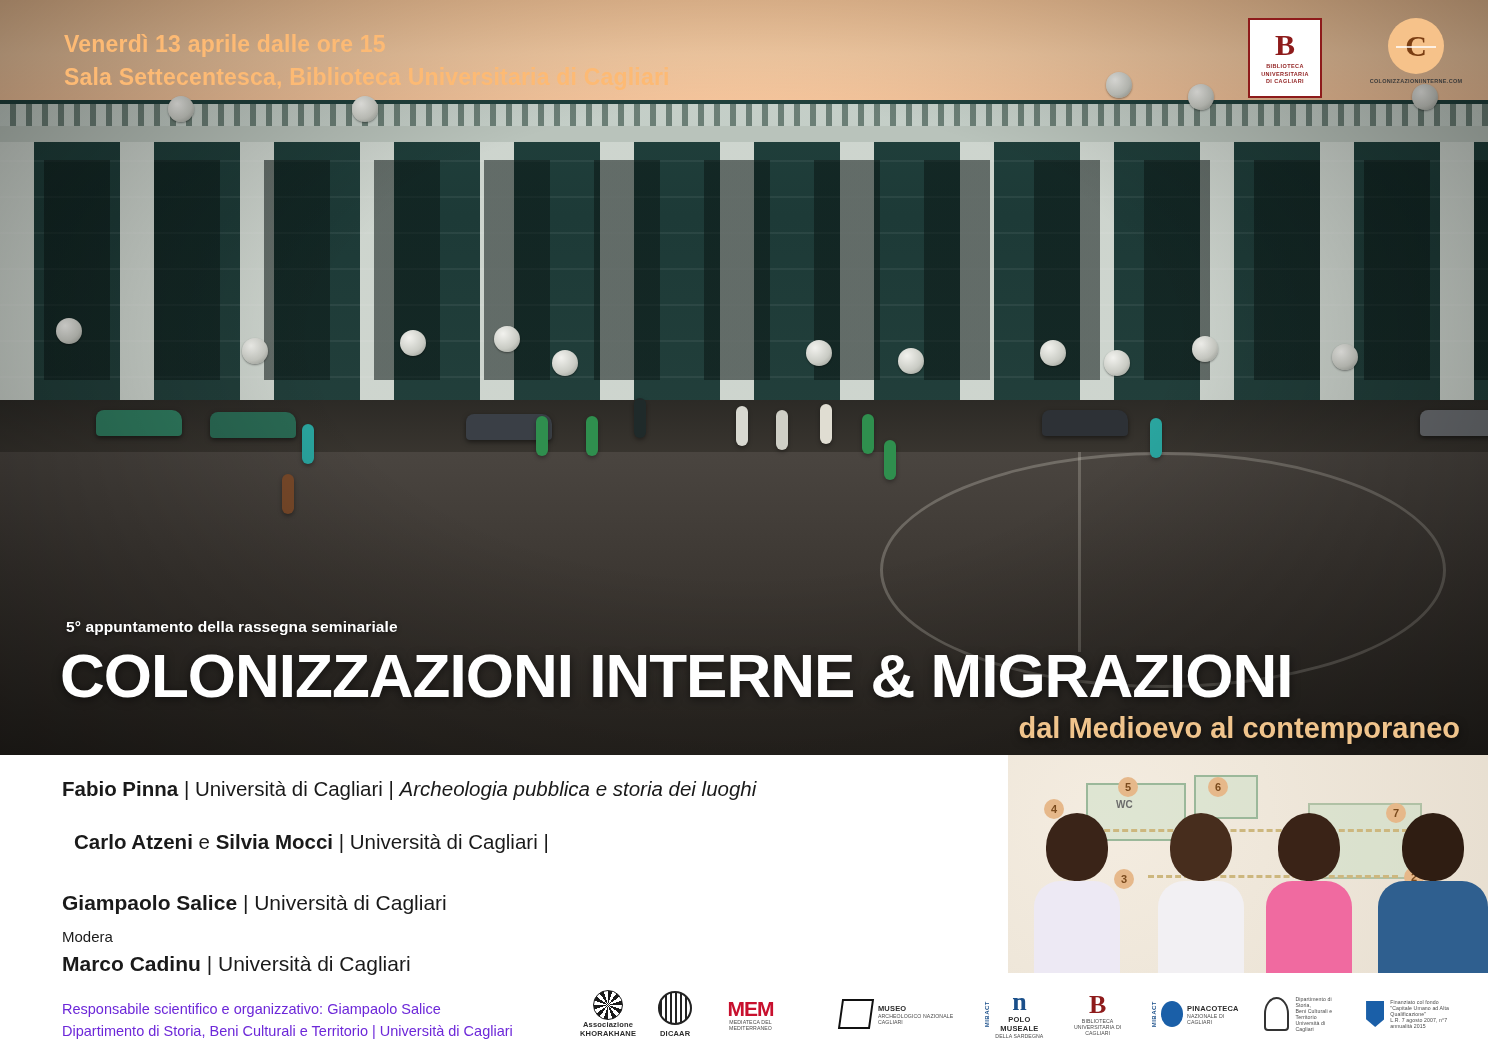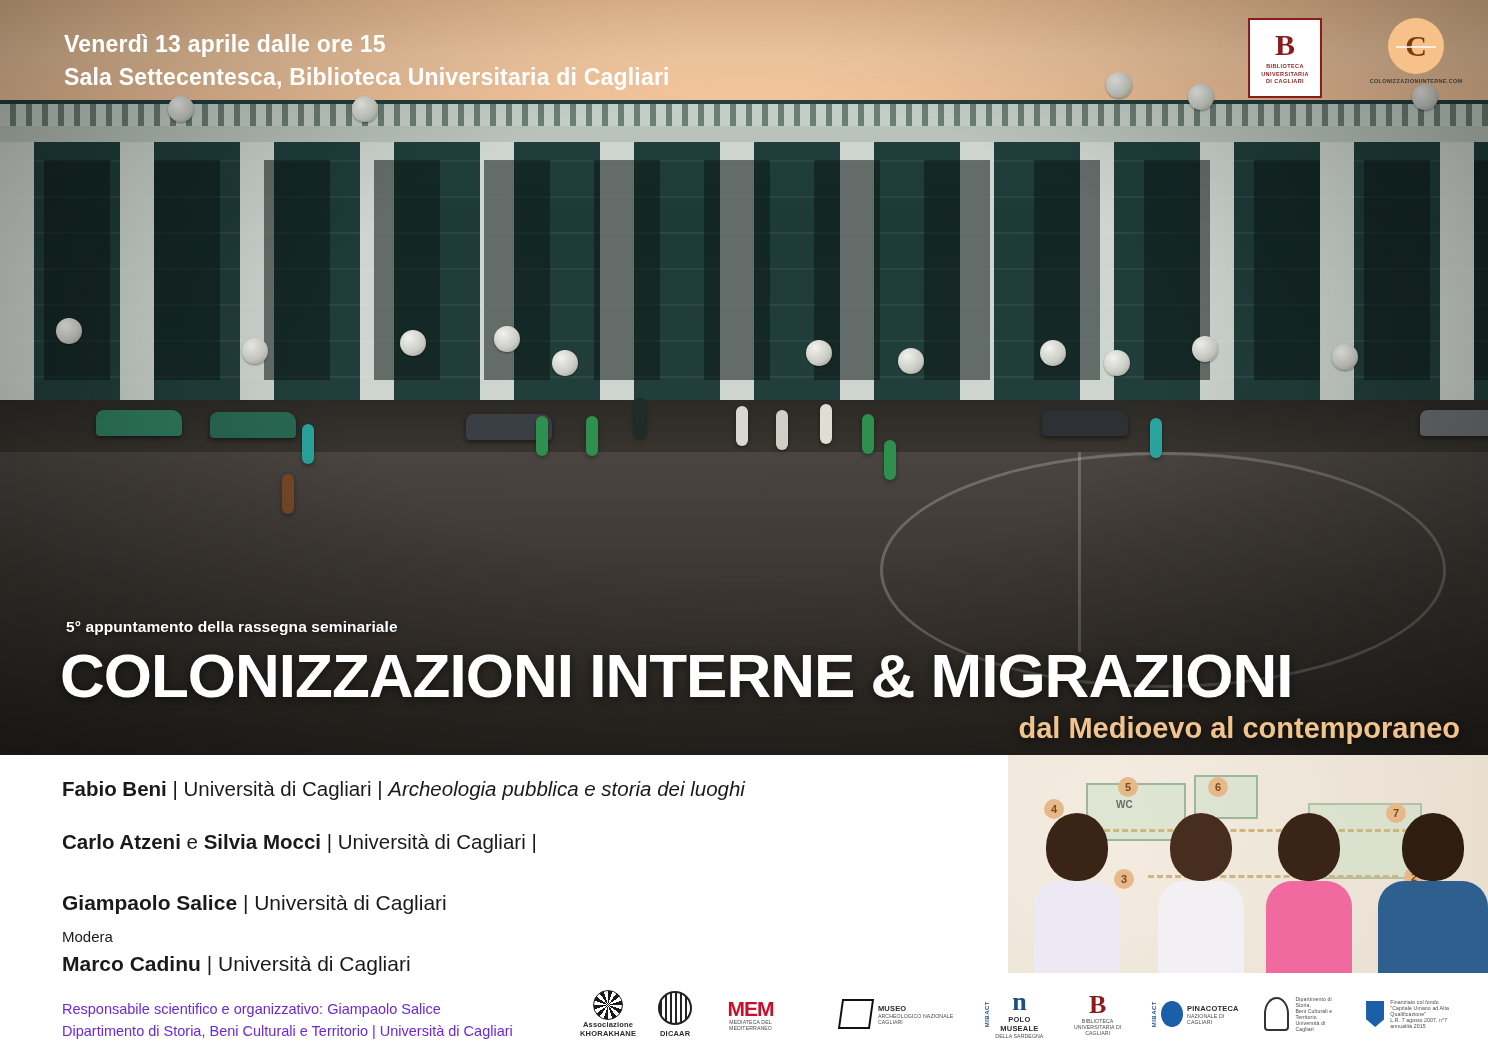--- a/index.html
+++ b/index.html
@@ -131,21 +131,21 @@
     position: absolute;
     width: 86px; height: 26px;
     border-radius: 8px 10px 4px 4px;
     box-shadow: 0 2px 5px rgba(0,0,0,.5);
   }
 
   
   .header-text {
     position: absolute;
     left: 64px; top: 28px;
-    color: #ffffff;
+    color: #fdba74;
     font-size: 23px;
     font-weight: bold;
     line-height: 1.42;
     letter-spacing: .2px;
   }
 
   
   .top-logos {
     position: absolute;
     right: 26px; top: 18px;
@@ -526,23 +526,23 @@
         <div class="body" style="background:#f06aa0;"></div>
       </div>
       <div class="kid" style="left:370px;">
         <div class="head" style="background:#2f1d12;"></div>
         <div class="body" style="background:#2f5f8f; width:110px;"></div>
       </div>
     </div>
 
     <div class="speakers">
       <div class="spk-line">
-        <b>Fabio Beni</b><span class="spk-sep"> | </span><span>Università di Cagliari</span><span class="spk-sep"> | </span><i>Archeologia pubblica e storia dei luoghi</i>
-      </div>
-      <div class="spk-line" style="margin-top:22px;">
+        <b>Fabio Pinna</b><span class="spk-sep"> | </span><span>Università di Cagliari</span><span class="spk-sep"> | </span><i>Archeologia pubblica e storia dei luoghi</i>
+      </div>
+      <div class="spk-line" style="margin-top:22px;margin-left:12px;">
         <b>Carlo Atzeni</b><span> e </span><b>Silvia Mocci</b><span class="spk-sep">  |  </span><span>Università di Cagliari</span><span class="spk-sep"> |</span>
       </div>
     </div>
 
     <div class="roles">
       <div class="role-big">
         <b>Giampaolo Salice</b><span> | Università di Cagliari</span>
       </div>
       <div class="role-small">Modera</div>
       <div class="role-big">

